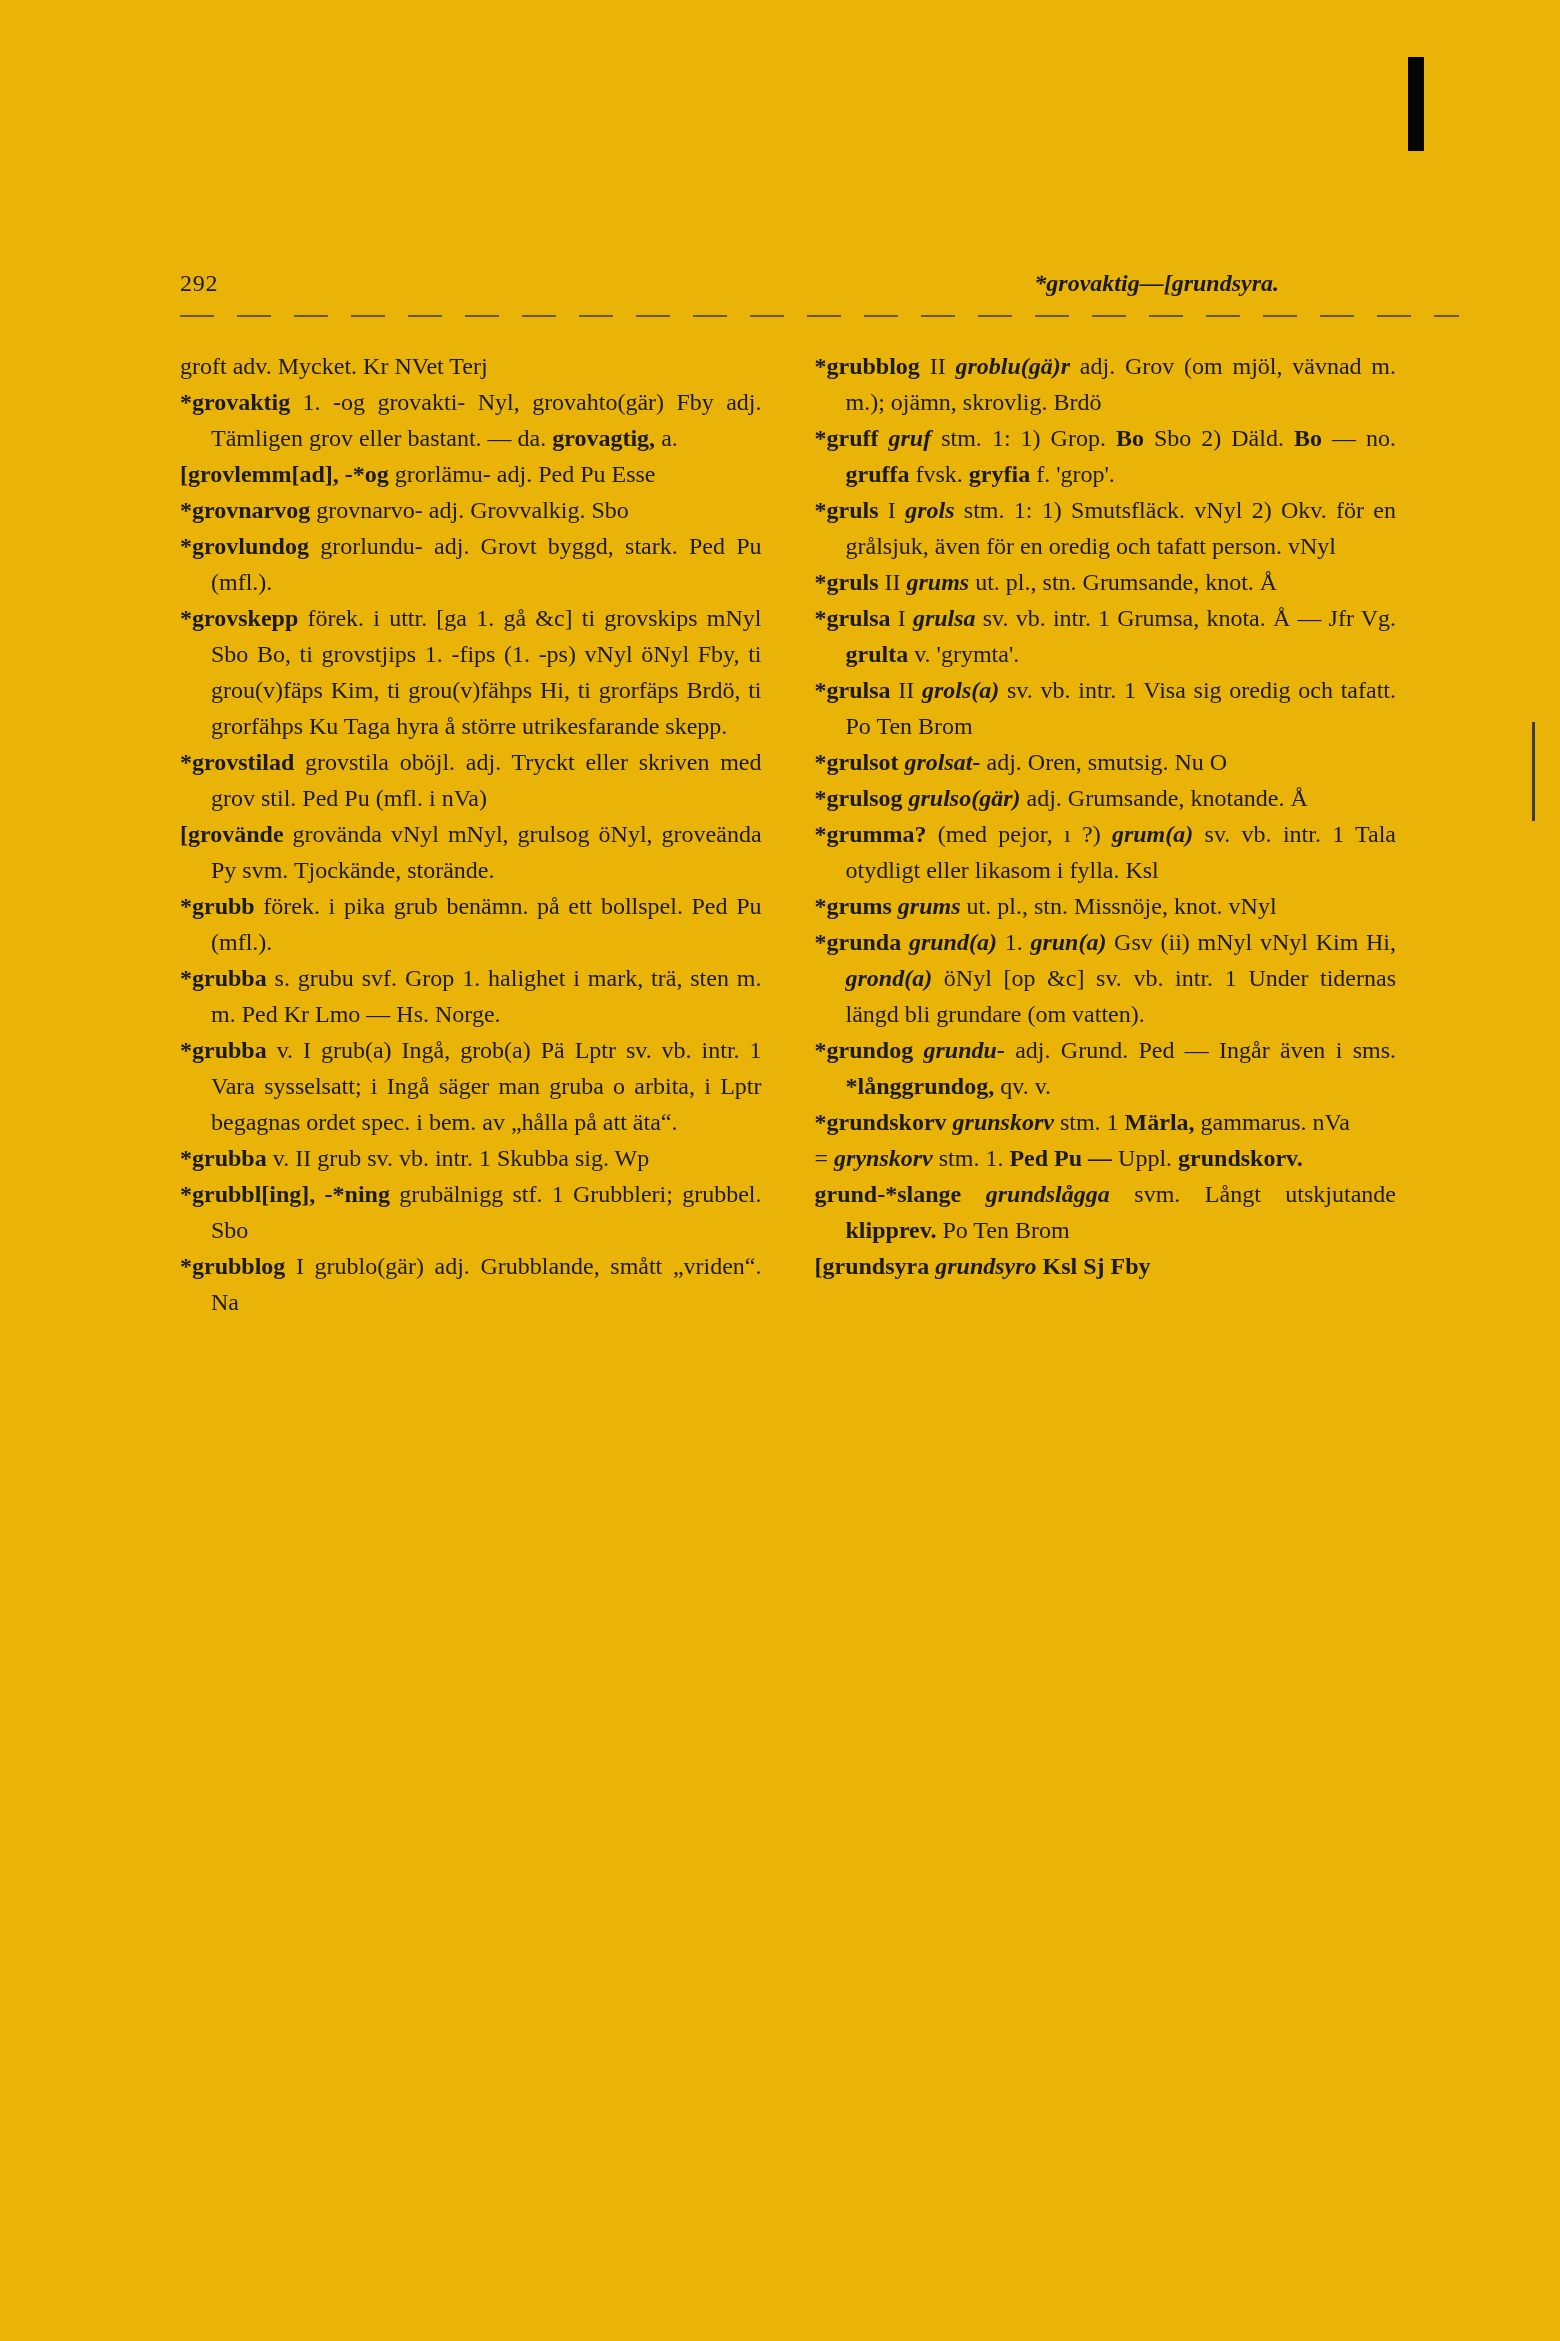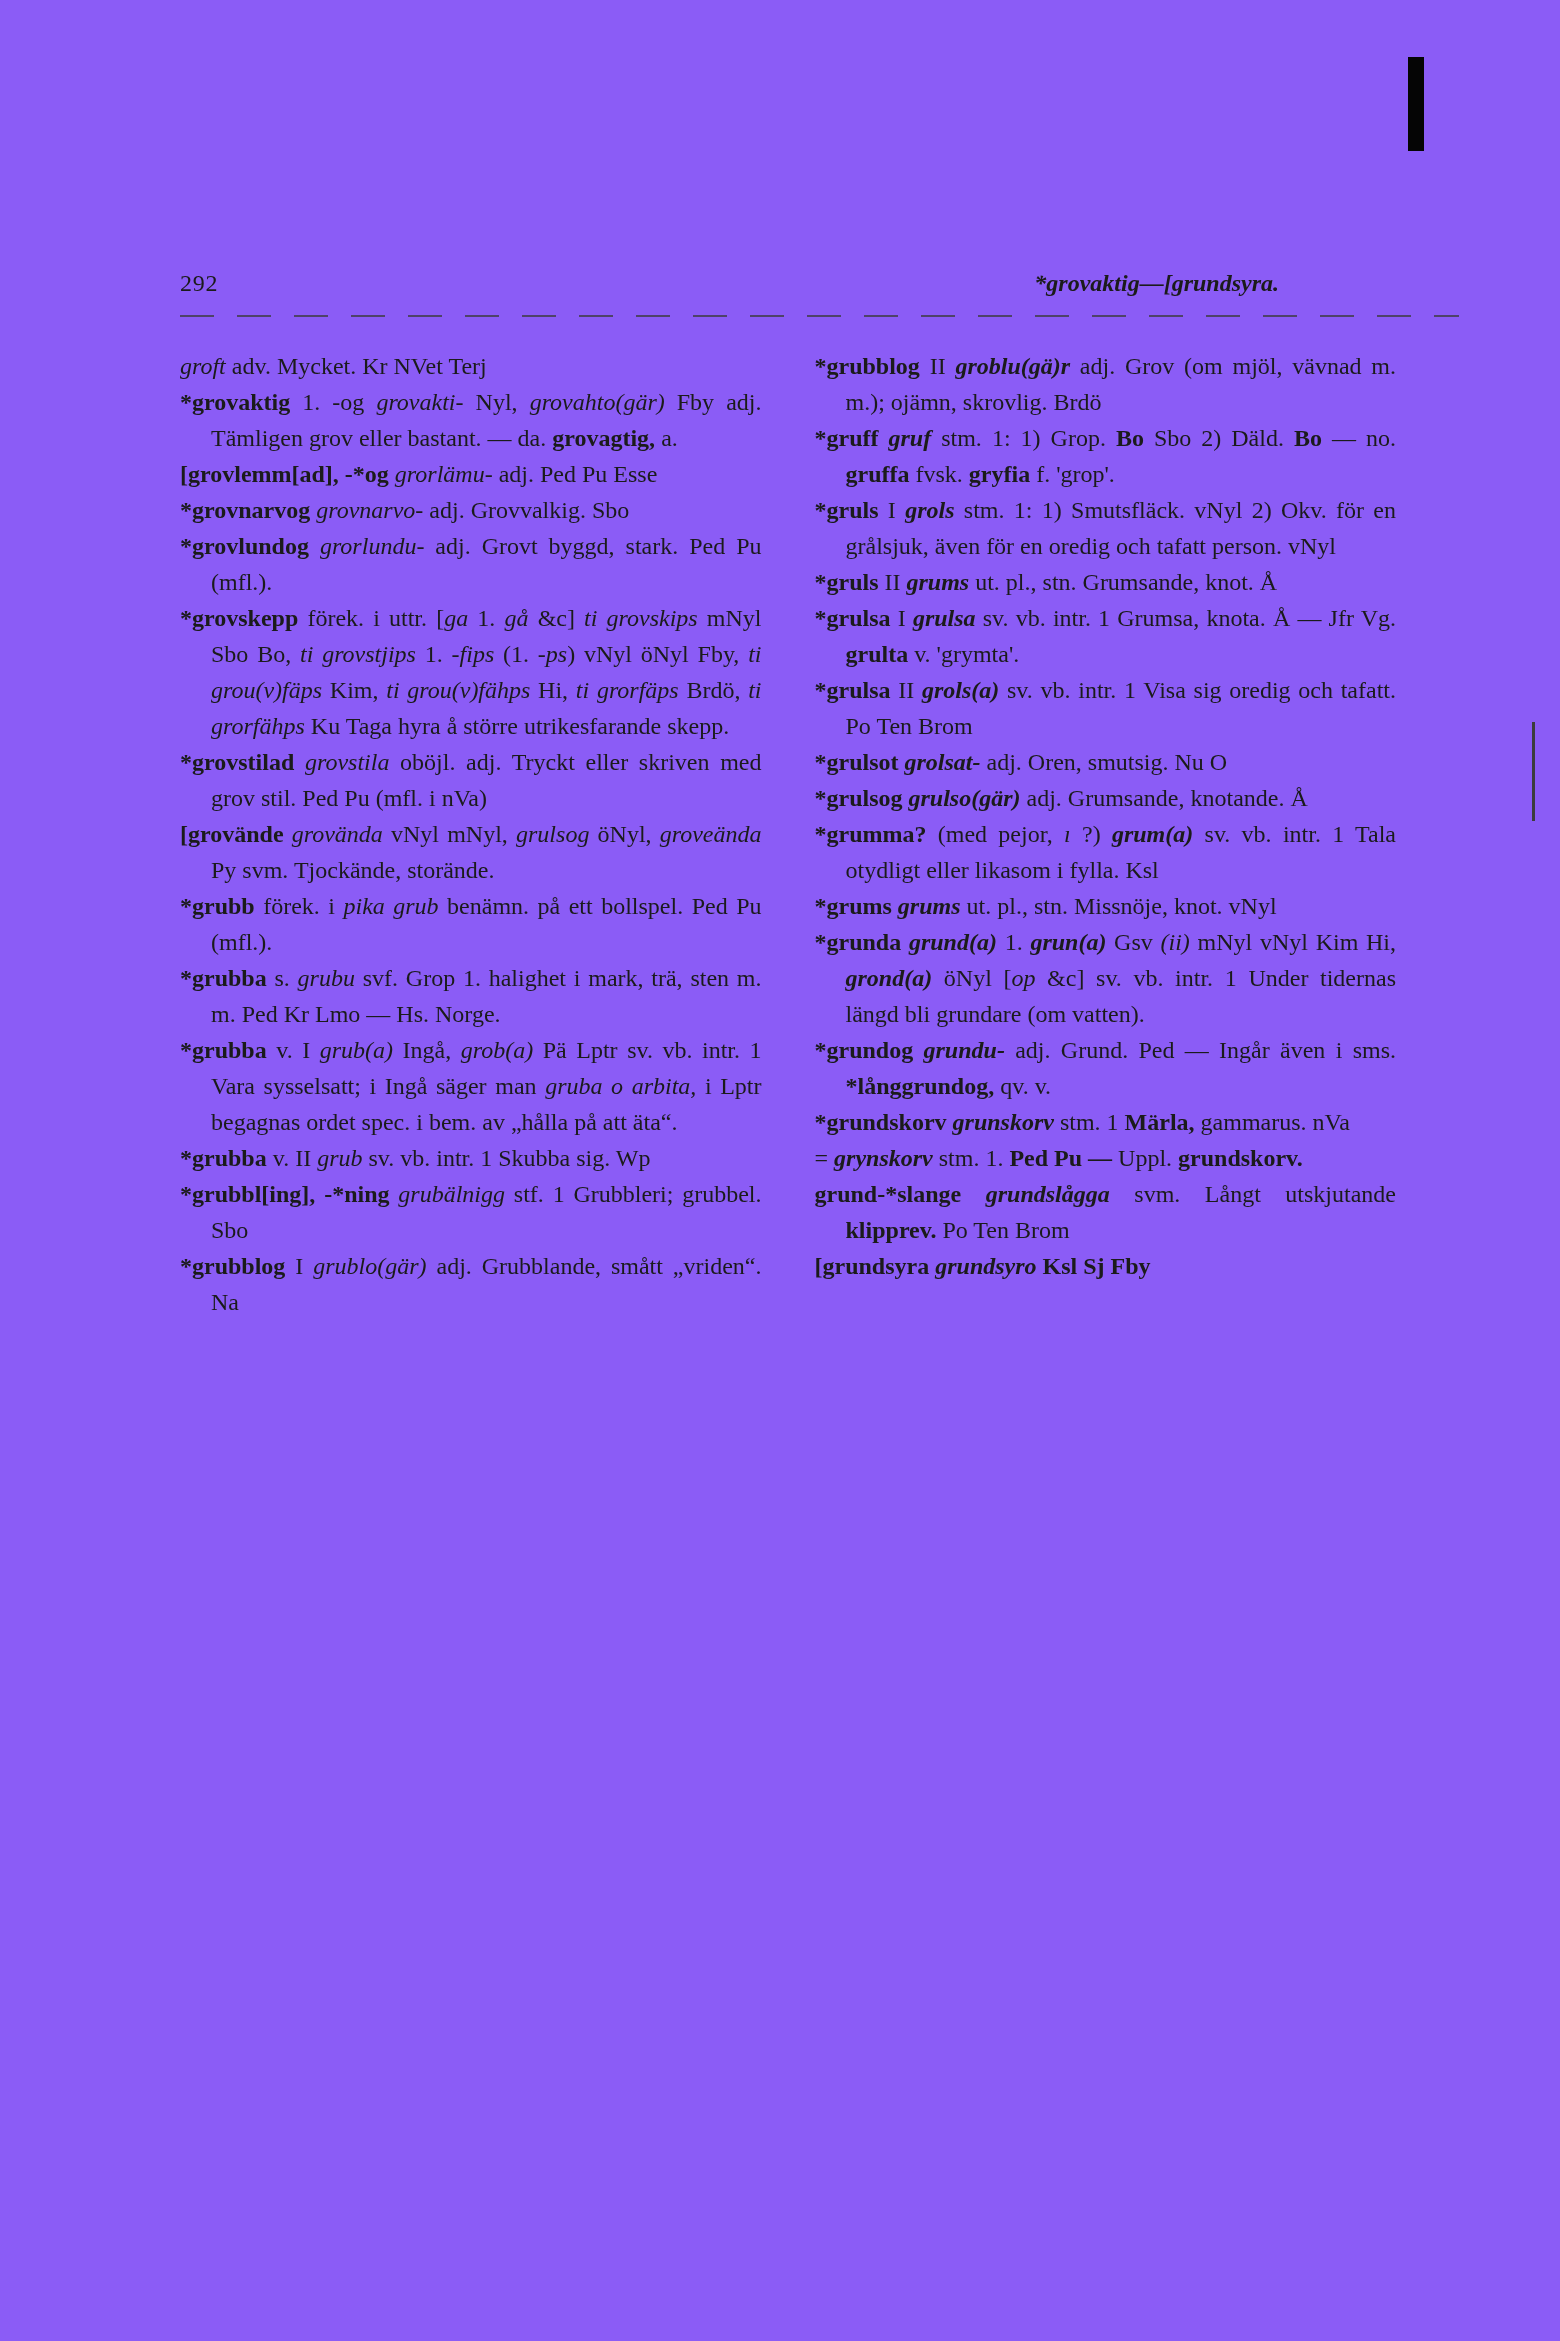--- a/index.html
+++ b/index.html
@@ -1,19 +1,19 @@
 <!DOCTYPE html>
 <html style="font-size:11.7px"><head>
 <meta charset="utf-8">
 <style>
   html,body{margin:0;padding:0;background:#e8e8e8;}
   .page{
     position:relative;
     width:1561px;height:2342px;
-    background:#8b5cf6;
+    background:#eab308;
     font-family:"Liberation Serif","DejaVu Serif",serif;
     color:#1b1b1b;
     overflow:hidden;
   }
   .content{position:absolute;left:180px;top:270px;width:1216px;}
   .pagehead{position:relative;height:38px;font-size:24px;}
   .pageno{position:absolute;left:0;top:0;letter-spacing:0.7px;}
   .runtitle{
     position:absolute;left:0;right:117px;top:0;
     text-align:right;font-style:italic;font-weight:bold;
@@ -21,21 +21,21 @@
   .head-rule{
     margin-top:7.3px;height:2.2px;width:1279px;
     background:repeating-linear-gradient(to right,#3a3a3a 0 34px,transparent 34px 57px);
     opacity:.75;
   }
   .columns{display:flex;gap:53px;margin-top:31px;}
   .col{width:582px;font-size:24px;line-height:36px;text-align:justify;}
   .entry{margin:0;padding-left:31px;text-indent:-31px;}
   .s-n{font-style:normal;font-weight:normal;}
   .s-b{font-weight:bold;}
-  .s-i{font-style:italic;}
+  .s-i{}
   .s-bi{font-weight:bold;font-style:italic;}
   .artifact-bar{
     position:absolute;left:1408px;top:57px;width:16px;height:94px;background:#050505;
   }
   .artifact-line{
     position:absolute;left:1532px;top:722px;width:2.9px;height:99px;background:#3c3c3c;
   }
 </style>
 </head>
 <body>

